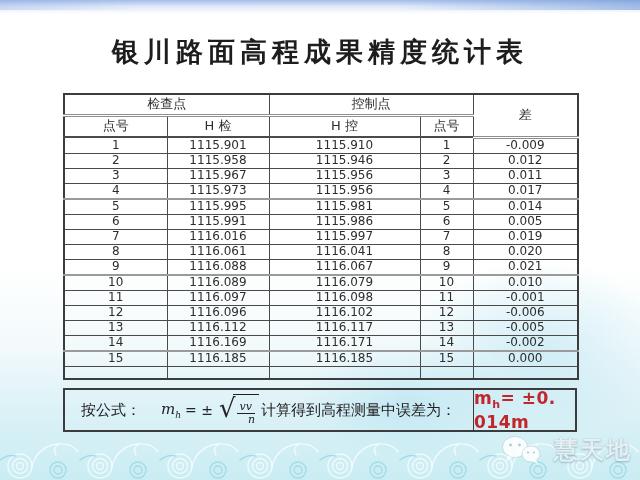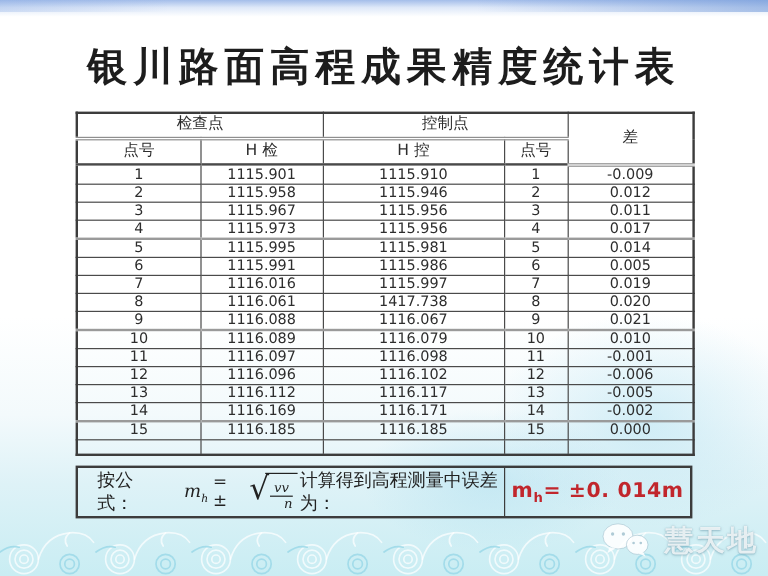--- a/index.html
+++ b/index.html
@@ -16,37 +16,37 @@
   
   .cloud-blob{position:absolute;pointer-events:none;
     background:radial-gradient(ellipse at center,rgba(160,218,238,0.40) 0%,rgba(160,218,238,0) 70%);}
   .blob-a{right:-30px;bottom:40px;width:260px;height:180px;}
   .blob-b{right:120px;bottom:20px;width:220px;height:120px;}
   
   .waves{position:absolute;left:0;right:0;bottom:0;height:50px;}
   
   .title{position:absolute;top:34px;left:0;width:100%;text-align:center;
     font-family:"DejaVu Serif","Liberation Serif",serif;
-    font-size:33px;font-weight:700;color:#1d1d1d;letter-spacing:5px;}
+    font-size:27px;font-weight:700;color:#1d1d1d;letter-spacing:5px;}
   
   .table-wrap{position:absolute;left:63px;top:93px;width:424px;}
   table{border-collapse:collapse;width:514px;table-layout:fixed;}
   th,td{border:1px solid #4a4a4a;text-align:center;vertical-align:middle;
     font-size:12px;color:#2d2d2d;padding:0;line-height:1.1;height:14px;
     overflow:hidden;white-space:nowrap;}
   thead th{font-size:13px;font-weight:400;height:19px;}
   table{border:2px solid #3c3c3c;}
   tr.group-hdr th{border-bottom:3px double #8f8f8f;}
   tr.sub-hdr th{border-bottom:2px solid #4a4a4a;}
   tr.group-top td{border-top:2px solid #9a9a9a;}
   tr.empty-row td{height:11px;}
   
   .formula-box{position:absolute;left:63px;top:388px;width:514px;height:44px;
     border:2px solid #3c3c3c;display:flex;box-sizing:border-box;}
-  .formula-cell{width:356px;box-sizing:border-box;border-right:1px solid #3c3c3c;
+  .formula-cell{width:409px;box-sizing:border-box;border-right:1px solid #3c3c3c;
     display:flex;align-items:center;padding-left:16px;font-size:15px;color:#222;}
   .result-cell{flex:1;display:flex;align-items:center;justify-content:center;}
   .math{font-family:"DejaVu Serif","Liberation Serif",serif;font-style:italic;margin-left:20px;}
   .math sub{font-size:9px;}
   .rad{display:inline-flex;align-items:center;margin:0 2px;}
   .rad-sign{font-style:normal;font-size:26px;line-height:0.9;font-family:"DejaVu Sans",sans-serif;transform:translateY(-1px);}
   .rad-body{display:inline-block;border-top:1.5px solid #222;margin-left:-3px;padding:1px 4px 0 4px;}
   .frac{display:inline-flex;flex-direction:column;align-items:flex-end;
     font-family:"DejaVu Serif",serif;font-style:italic;font-size:11px;line-height:1.1;}
   .frac .num{border-bottom:1px solid #222;padding:0 3px;}
@@ -164,21 +164,21 @@
           <tr>
             <td>7</td>
             <td>1116.016</td>
             <td>1115.997</td>
             <td>7</td>
             <td>0.019</td>
           </tr>
           <tr>
             <td>8</td>
             <td>1116.061</td>
-            <td>1417.738</td>
+            <td>1116.041</td>
             <td>8</td>
             <td>0.020</td>
           </tr>
           <tr>
             <td>9</td>
             <td>1116.088</td>
             <td>1116.067</td>
             <td>9</td>
             <td>0.021</td>
           </tr>

